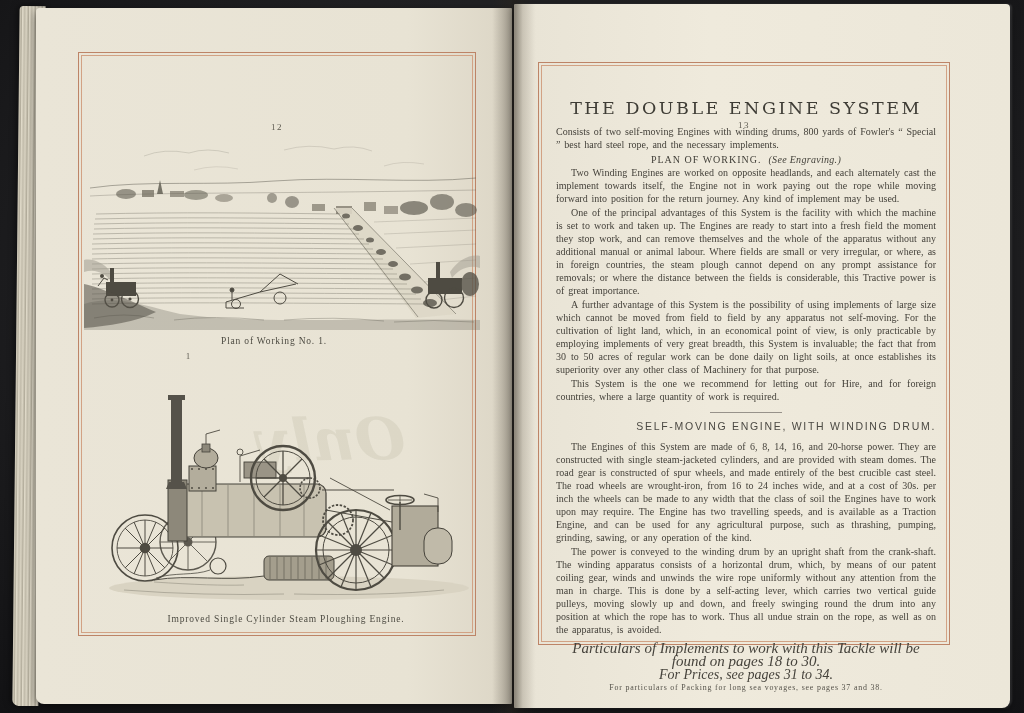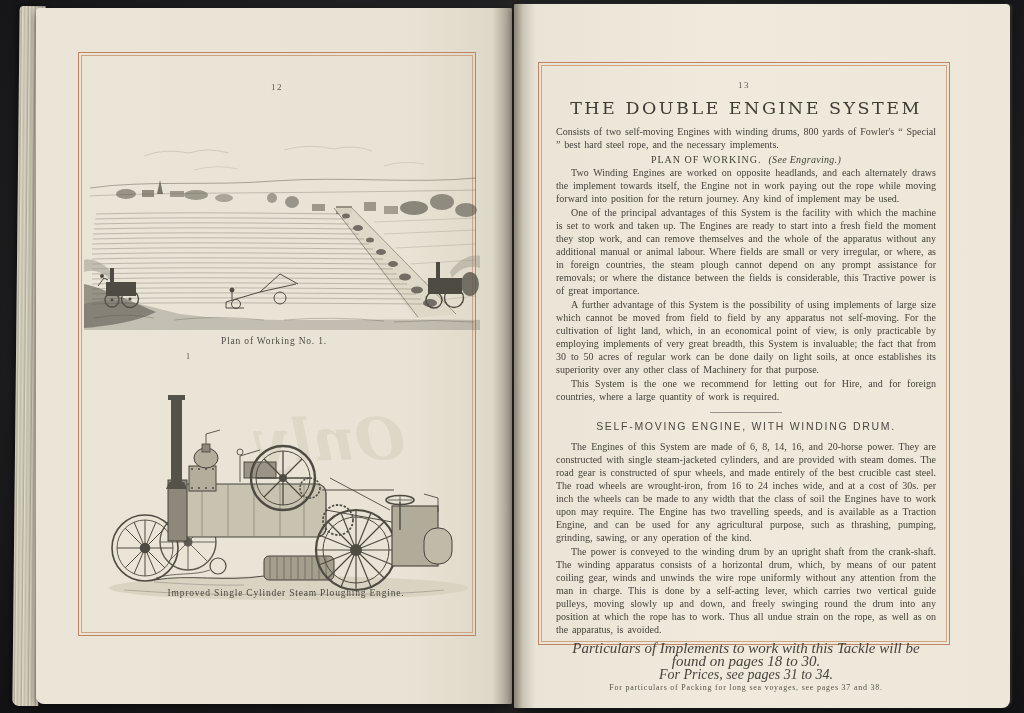--- a/index.html
+++ b/index.html
@@ -42,20 +42,21 @@
   
   .frame { position:absolute; border:1px solid #bd8467; pointer-events:none; }
   .frame .inner { position:absolute; inset:2px; border:1px solid #d2a284; }
   .frame-l { left:42px; top:44px; width:398px; height:584px; }
   .frame-r { left:24px; top:58px; width:412px; height:583px; }
 
   
   .pagenum {
     position:absolute; text-align:center; font-size:9px; letter-spacing:1.5px;
     color:#5c594f;
+    margin-top:40px;
   }
   .caption {
     position:absolute; text-align:center; font-size:9.5px; letter-spacing:.8px;
     color:#4c4a41; width:100%;
   }
 
   
   .textcol { position:absolute; left:42px; top:94px; width:380px; color:#45423b; }
   .title {
     font-family:"DejaVu Serif", serif; font-size:17.5px; letter-spacing:2.5px;
@@ -64,21 +65,21 @@
   .body-p {
     font-size:10px; line-height:13px; text-align:justify;
     word-spacing:1.4px; text-indent:15px; margin-top:1px;
   }
   .body-p.noindent { text-indent:0; margin-top:7px; }
   .planline { text-align:center; font-size:10px; letter-spacing:1px; margin-top:3px; color:#413f38; }
   .planline .note { font-style:italic; letter-spacing:.3px; text-transform:none;margin-top:16px; }
   .divider { width:72px; border:none; border-top:1px solid #97928a; margin:9px auto 7px auto; }
   .sec-head {
     font-family:"Liberation Sans", sans-serif; font-size:10.5px; letter-spacing:1.7px;
-    text-align:center; color:#4b4943; margin-bottom:8px;
+    text-align:right; color:#4b4943; margin-bottom:8px;
   }
   .foot-it { text-align:center; font-style:italic; font-size:15px; line-height:13px; margin-top:6px; color:#46433c; }
   .foot-it2 { text-align:center; font-style:italic; font-size:14px; line-height:13px; color:#46433c; }
   .foot-sm { text-align:center; font-size:7.9px; letter-spacing:.8px; color:#55524a; margin-top:2px; }
 
   
   .fig { position:absolute; }
   svg .ink { stroke:#4e4b42; fill:none; }
   .ghost {
     position:absolute; left:140px; top:398px; width:310px; text-align:center;
@@ -347,41 +348,41 @@
         <ellipse cx="306" cy="110" rx="14" ry="4.5" class="ink" stroke-width="1.6"></ellipse>
         <path class="ink" d="M294,110 L318,110 M306,106 L306,114" stroke-width=".8"></path>
         <path class="ink" d="M344,122 L344,108 L330,104" stroke-width=".9"></path>
         <path class="ink" d="M232,120 L298,132" stroke-width="1"></path>
 
         <circle cx="124" cy="176" r="8" class="ink" stroke-width="1.2"></circle>
         <path class="ink" d="M116,180 C100,186 80,182 62,188" stroke-width=".8"></path>
       </svg>
     </div>
 
-    <div class="caption" style="top:580px;padding-left:24px;">Improved Single Cylinder Steam Ploughing Engine.</div>
+    <div class="caption" style="top:606px;padding-left:24px;">Improved Single Cylinder Steam Ploughing Engine.</div>
   </div>
 
   <div class="page-right">
     <div class="frame frame-r">
         <div class="inner"></div>
       </div>
 
     <div class="pagenum" style="left:24px; top:76px; width:412px;">13</div>
 
     <div class="textcol">
       <div class="title">THE DOUBLE ENGINE SYSTEM</div>
 
       <p class="body-p noindent">Consists of two self-moving Engines with winding drums, 800 yards of Fowler's “ Special ” best hard steel rope, and the necessary implements.</p>
 
       <div class="planline">
         <span>PLAN OF WORKING.</span>
         &nbsp;<span class="note">(See Engraving.)</span>
       </div>
 
-      <p class="body-p">Two Winding Engines are worked on opposite headlands, and each alternately draws the implement towards itself, the Engine not in work paying out the rope while moving forward into position for the return journey.  Any kind of implement may be used.</p>
+      <p class="body-p">Two Winding Engines are worked on opposite headlands, and each alternately cast the implement towards itself, the Engine not in work paying out the rope while moving forward into position for the return journey.  Any kind of implement may be used.</p>
       <p class="body-p">One of the principal advantages of this System is the facility with which the machine is set to work and taken up.  The Engines are ready to start into a fresh field the moment they stop work, and can remove themselves and the whole of the apparatus without any additional manual or animal labour.  Where fields are small or very irregular, or where, as in foreign countries, the steam plough cannot depend on any prompt assistance for removals; or where the distance between the fields is considerable, this Tractive power is of great importance.</p>
       <p class="body-p">A further advantage of this System is the possibility of using implements of large size which cannot be moved from field to field by any apparatus not self-moving.  For the cultivation of light land, which, in an economical point of view, is only practicable by employing implements of very great breadth, this System is invaluable; the fact that from 30 to 50 acres of regular work can be done daily on light soils, at once establishes its superiority over any other class of Machinery for that purpose.</p>
       <p class="body-p">This System is the one we recommend for letting out for Hire, and for foreign countries, where a large quantity of work is required.</p>
 
       <hr class="divider">
 
       <div class="sec-head">SELF-MOVING ENGINE, WITH WINDING DRUM.</div>
 
       <p class="body-p">The Engines of this System are made of 6, 8, 14, 16, and 20-horse power.  They are constructed with single steam-jacketed cylinders, and are provided with steam domes.  The road gear is constructed of spur wheels, and made entirely of the best crucible cast steel.  The road wheels are wrought-iron, from 16 to 24 inches wide, and at a cost of 30s. per inch the wheels can be made to any width that the class of soil the Engines have to work upon may require.  The Engine has two travelling speeds, and is available as a Traction Engine, and can be used for any agricultural purpose, such as thrashing, pumping, grinding, sawing, or any operation of the kind.</p>
       <p class="body-p">The power is conveyed to the winding drum by an upright shaft from the crank-shaft.  The winding apparatus consists of a horizontal drum, which, by means of our patent coiling gear, winds and unwinds the wire rope uniformly without any attention from the man in charge.  This is done by a self-acting lever, which carries two vertical guide pulleys, moving slowly up and down, and freely swinging round the drum into any position at which the rope has to work.  Thus all undue strain on the rope, as well as on the apparatus, is avoided.</p>

